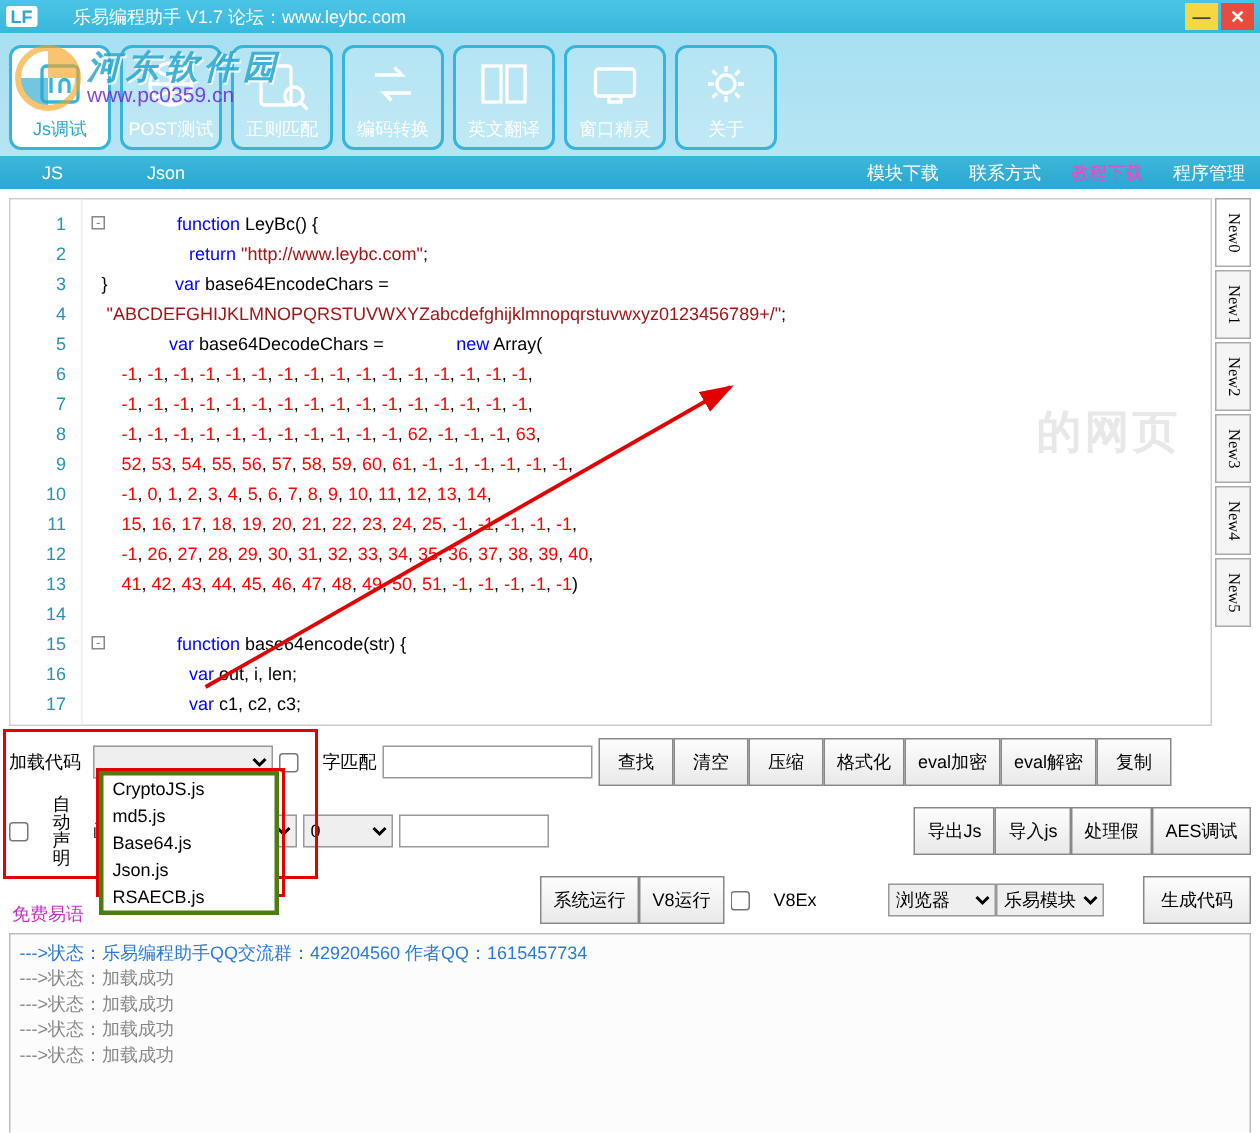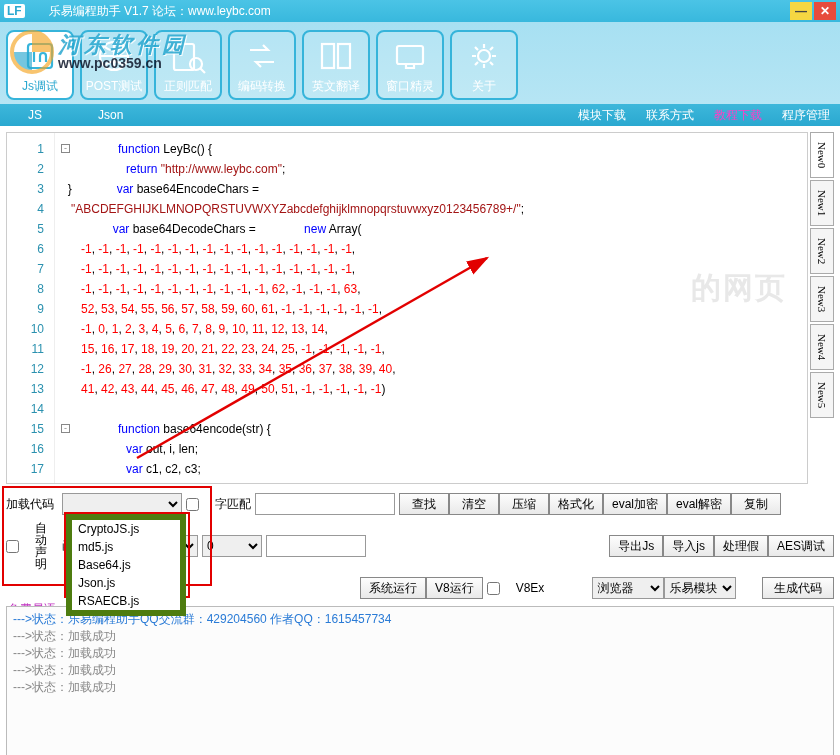--- a/index.html
+++ b/index.html
@@ -18,21 +18,21 @@
 .toolbtn .iconbox { width: 40px; height: 40px; display: flex; align-items: center; justify-content: center; }
 .toolbtn svg { stroke: #fff; fill: none; stroke-width: 2.2; }
 .toolbtn.active svg { stroke: #36b4da; }
 .toolbtn .lbl { font-size: 12px; color: #fff; margin-top: 2px; }
 .toolbtn.active .lbl { color: #2aa8d0; }
 
 .watermark { position: absolute; top: 30px; left: 10px; pointer-events: none; display: flex; align-items: center; gap: 4px; }
 .watermark .circ { width: 44px; height: 44px; border: 4px solid #f5a623; border-radius: 50%; background: conic-gradient(#f5a623 0 25%, transparent 0 50%, #2aa8d0 0 75%, transparent 0); opacity: 0.65; }
 .watermark .txt { display: flex; flex-direction: column; line-height: 1; }
 .watermark .cn { font-size: 22px; font-weight: bold; color: #2aa8d0; letter-spacing: 4px; text-shadow: 1px 1px #fff; opacity: 0.85; font-style: italic; }
-.watermark .url { font-size: 14px; color: #0f172a; font-weight: bold; opacity: 0.85; }
+.watermark .url { font-size: 14px; color: #6d28d9; font-weight: normal; opacity: 0.85; }
 
 .tabbar { height: 22px; background: linear-gradient(#3db7db, #2aa8d0); display: flex; color: #fff; align-items: stretch; }
 .tabbar .tab { padding: 0 28px; line-height: 22px; cursor: pointer; }
 .tabbar .spacer { flex: 1; }
 .tabbar .link { padding: 0 10px; line-height: 22px; cursor: pointer; }
 .tabbar .link.pink { color: #ff3ec7; }
 
 .workarea { display: flex; height: 358px; }
 .editor { flex: 1; background: #fff; border: 1px solid #ccc; margin: 6px 0 0 6px; display: flex; font-family: Consolas, "Courier New", monospace; font-size: 14.5px; position: relative; overflow: hidden; }
 .gutter { width: 48px; background: #fff; color: #2b91af; text-align: right; padding: 6px 10px 0 0; line-height: 20px; white-space: pre; border-right: 1px solid #eee; }
@@ -46,25 +46,25 @@
 
 .newtabs { width: 24px; display: flex; flex-direction: column; margin: 6px 6px 0 2px; gap: 2px; }
 .newtab { flex: 0 0 46px; border: 1px solid #aaa; background: #f5f5f5; writing-mode: vertical-lr; text-orientation: sideways; display: flex; align-items: center; justify-content: center; font-size: 11px; cursor: pointer; font-family: "Microsoft YaHei"; }
 .newtab.sel { background: #fff; }
 
 .panel { margin: 8px 6px 0 6px; position: relative; }
 .panel .row { display: flex; align-items: center; gap: 4px; margin-bottom: 6px; min-height: 24px; }
 .panel .cell-lbl { width: 52px; font-size: 12px; }
 .panel input[type=text] { height: 22px; border: 1px solid #999; padding: 0 4px; font-size: 12px; }
 .panel select { height: 22px; border: 1px solid #999; font-size: 12px; }
-.panel button { height: 22px; padding: 0 8px; border: 1px solid #888; background: linear-gradient(#fdfdfd,#e9e9e9); cursor: pointer; font-size: 12px; min-width: 50px; }
+.panel button { height: 32px; padding: 0 8px; border: 1px solid #888; background: linear-gradient(#fdfdfd,#e9e9e9); cursor: pointer; font-size: 12px; min-width: 50px; }
 .panel label.chk { display: inline-flex; align-items: center; gap: 16px; }
 
 .redbox1 { position: absolute; border: 2px solid #e20000; pointer-events: none; left: -4px; top: -6px; width: 210px; height: 100px; }
-.dropdown { position: absolute; left: 60px; top: 22px; width: 120px; border: 6px solid #4d7c0f; background: #fff; z-index: 5; }
+.dropdown { position: absolute; left: 60px; top: 22px; width: 120px; border: 3px solid #4d7c0f; background: #fff; z-index: 5; }
 .dropdown div { padding: 2px 6px; cursor: pointer; }
 .redbox2 { position: absolute; border: 2px solid #e20000; pointer-events: none; left: 58px; top: 20px; width: 126px; height: 86px; }
 
 .log { margin: 2px 6px 6px 6px; border: 1px solid #bbb; height: 150px; padding: 4px 6px; font-size: 12px; color: #888; overflow: hidden; position: relative; background: #fcfcfc; }
 .log .line1 { color: #2a7bd6; }
 .freelink { position: absolute; left: 8px; top: 601px; color: #c033c0; font-size: 12px; }
 
 svg.arrow { position: absolute; pointer-events: none; }
 </style>
 </head>

